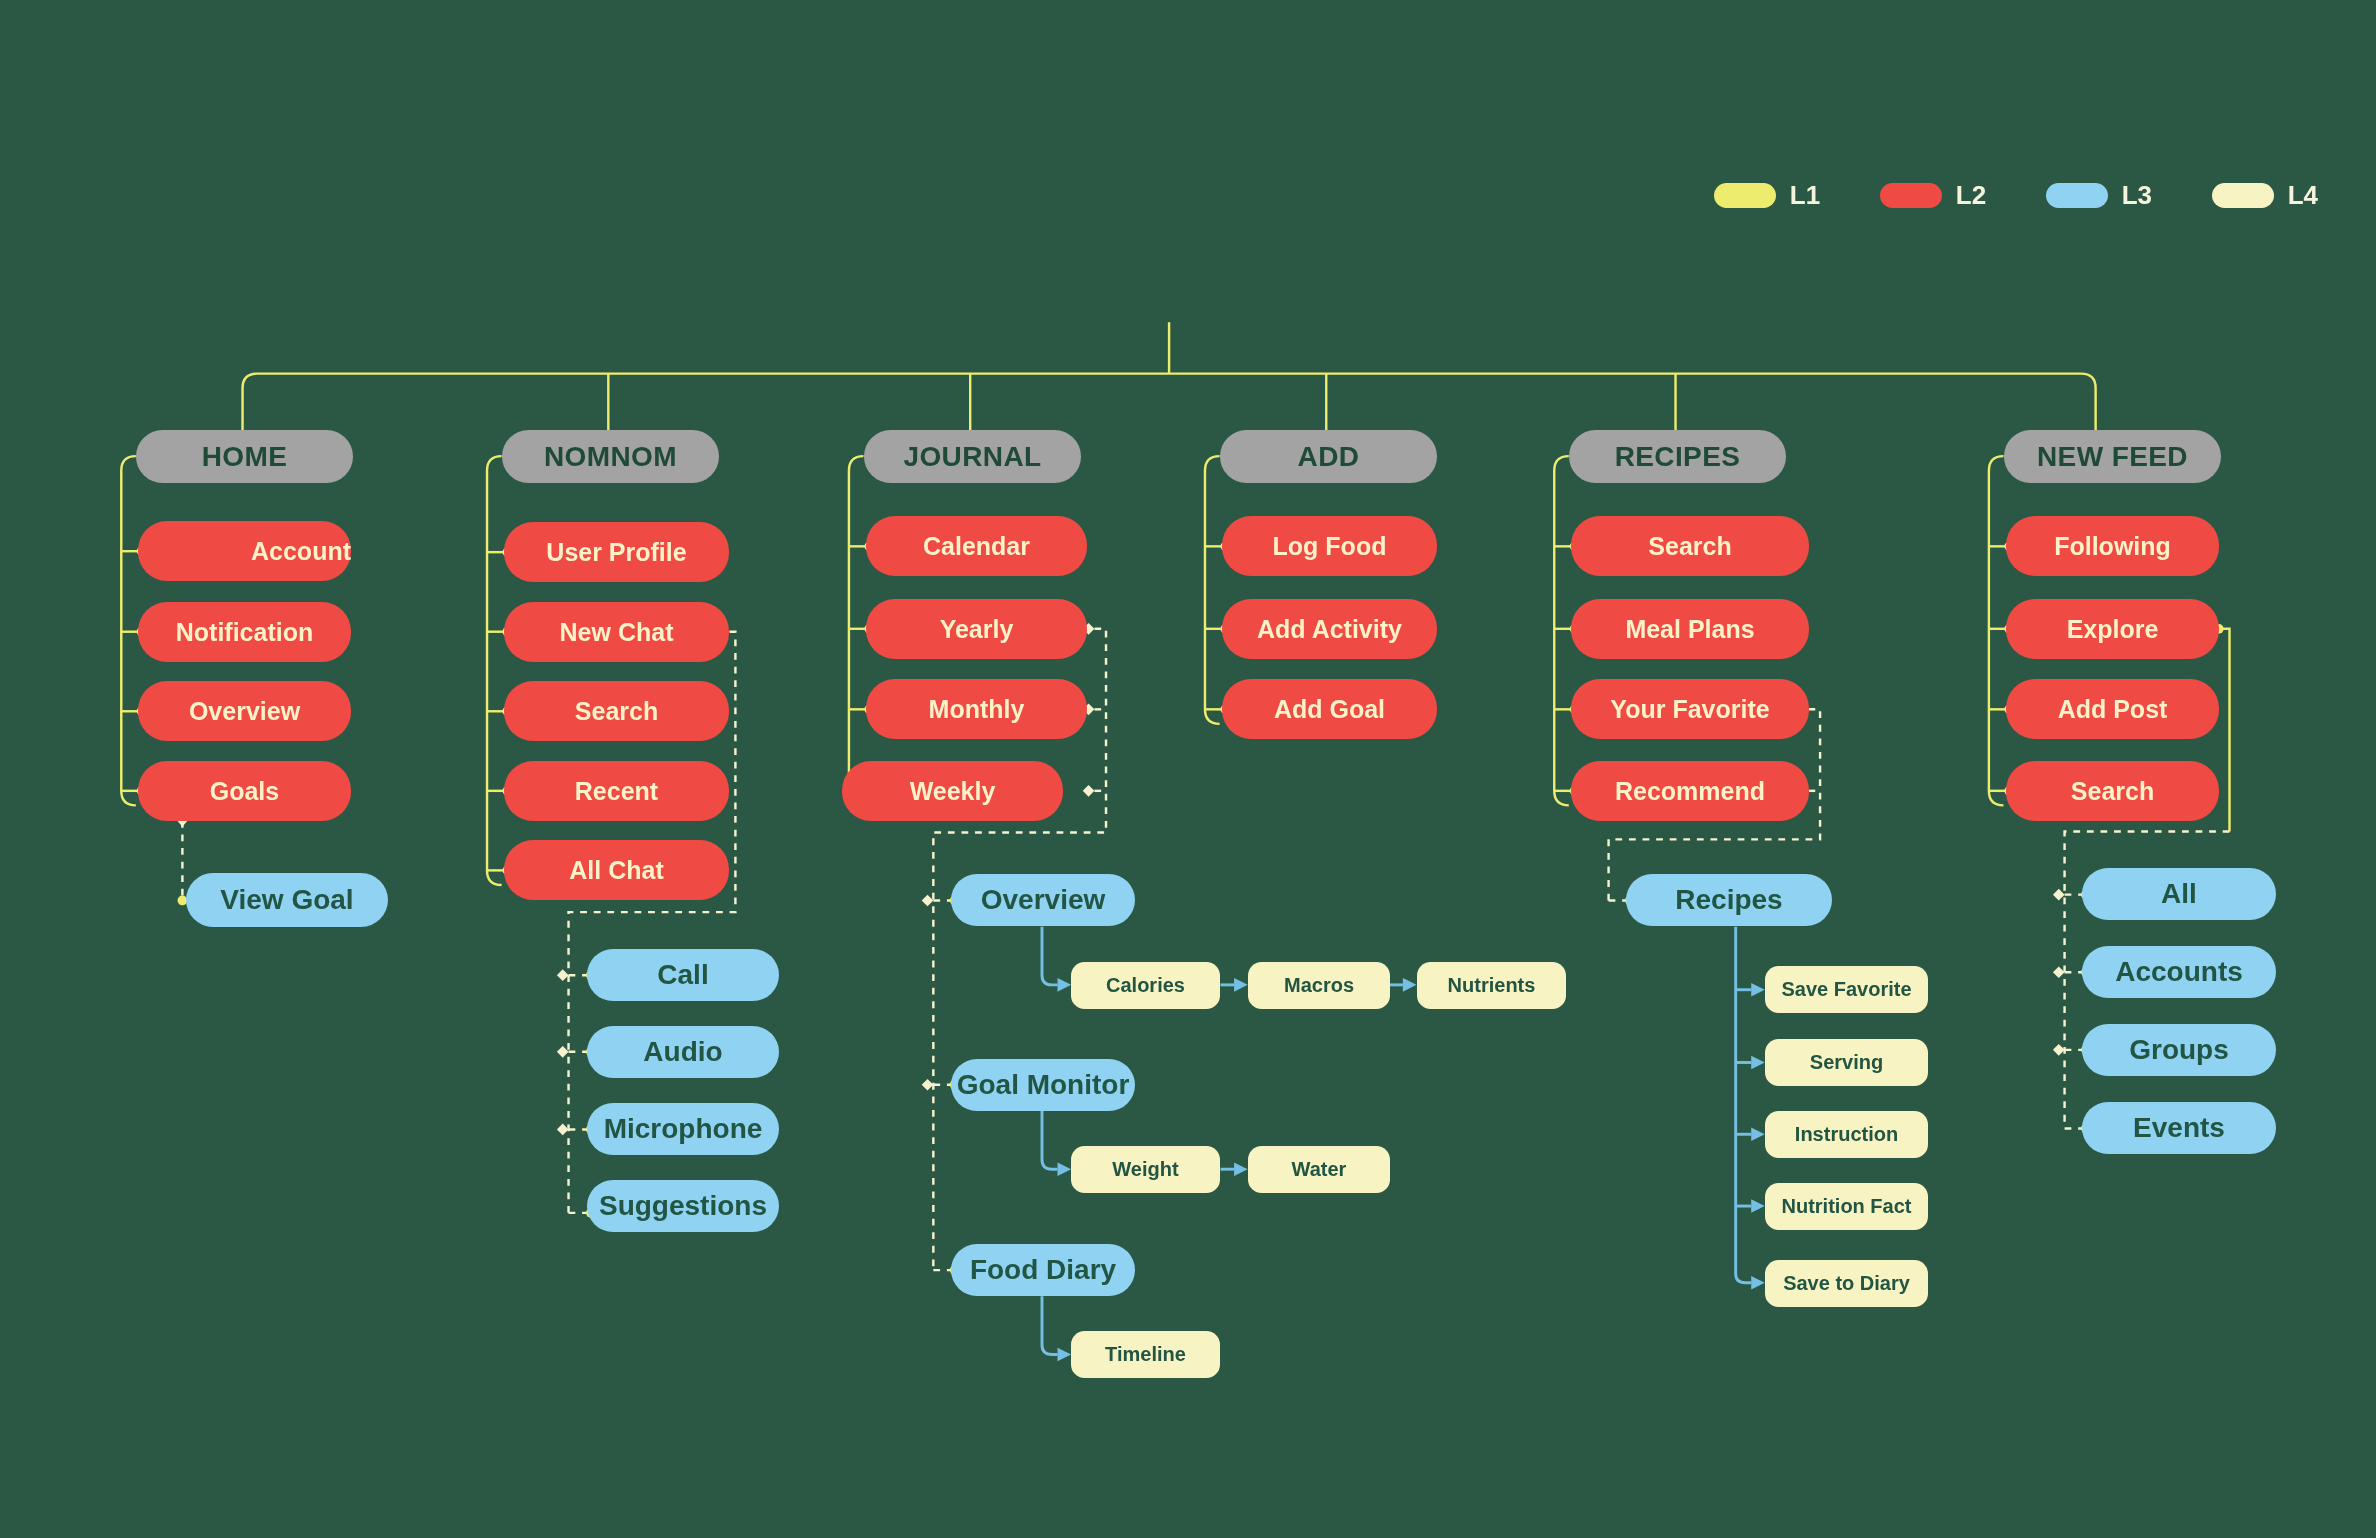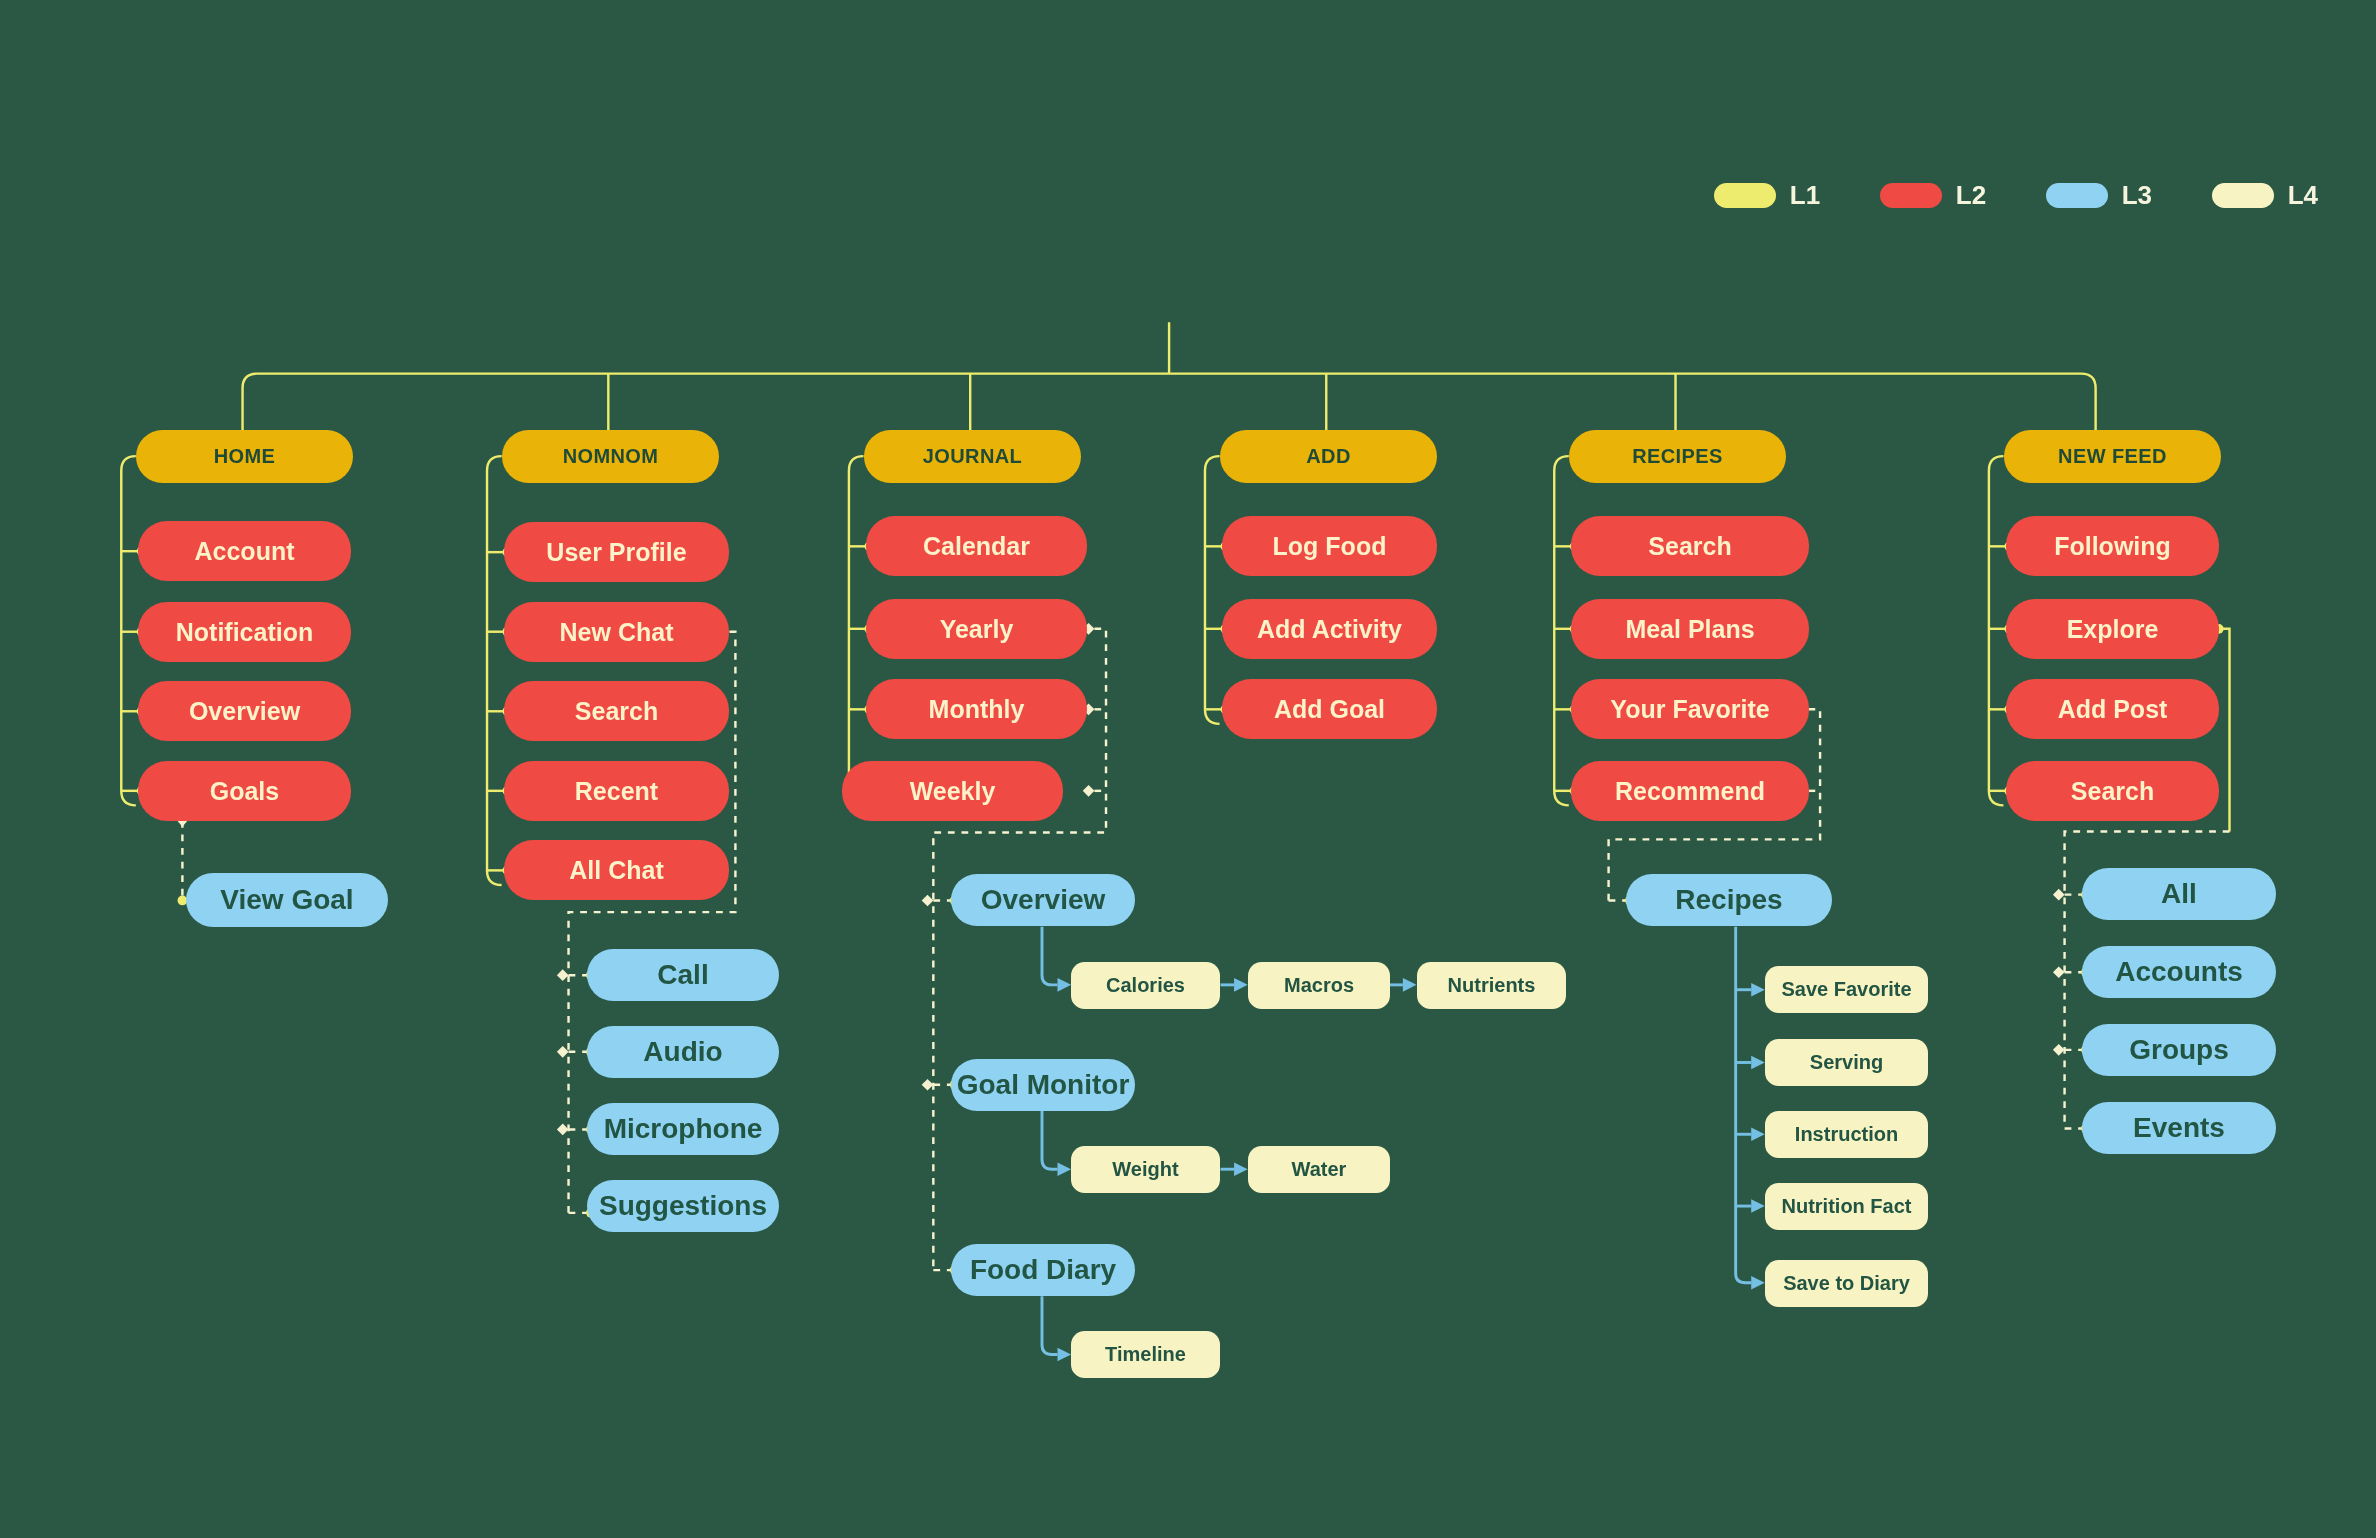--- a/index.html
+++ b/index.html
@@ -21,22 +21,22 @@
   .legend-item{display:flex;align-items:center;gap:13.6px;}
   .legend-chip{width:62px;height:25px;border-radius:12.6px;}
   .legend-label{color:#f7f4dd;font-size:26px;font-weight:bold;}
 
   .node{position:absolute;display:flex;align-items:center;justify-content:center;text-align:center;box-sizing:border-box;}
   .n-root{
     border:2.9px solid #eeec6f;border-radius:39px;background:transparent;
     color:#eeec6f;font-size:35px;font-weight:bold;
   }
   .n-l1{
-    background:#eab308;border-radius:29px;color:#1f4a38;
-    font-size:20px;font-weight:bold;letter-spacing:0.4px;
+    background:#a3a3a3;border-radius:29px;color:#1f4a38;
+    font-size:28px;font-weight:bold;letter-spacing:0.4px;
   }
   .n-l2{
     background:#ef4a44;border-radius:29px;color:#fdf2c8;
     font-size:25px;font-weight:bold;
   }
   .n-l3{
     background:#8fd2f2;border-radius:27px;color:#225543;
     font-size:28px;font-weight:bold;
   }
   .n-l4{
@@ -283,21 +283,21 @@
         <circle cx="2150" cy="1002" r="5"></circle>
       <circle cx="2150" cy="1082" r="5"></circle>
         <circle cx="2150" cy="1163" r="5"></circle>
     </g>
   </svg>
 
 
   <div class="node n-l1" style="left:136px;top:430px;width:217px;height:53px;">
     <span>HOME</span>
     </div>
-  <div class="node n-l2" style="left:138px;top:521px;width:213px;height:60px;">
+  <div class="node n-l2" style="left:138px;top:521px;width:213px;height:60px;justify-content:flex-end;">
     <span>Account</span>
     </div>
   <div class="node n-l2" style="left:138px;top:602px;width:213px;height:60px;">
     <span>Notification</span>
     </div>
   <div class="node n-l2" style="left:138px;top:681px;width:213px;height:60px;">
     <span>Overview</span>
     </div>
   <div class="node n-l2" style="left:138px;top:761px;width:213px;height:60px;">
     <span>Goals</span>

